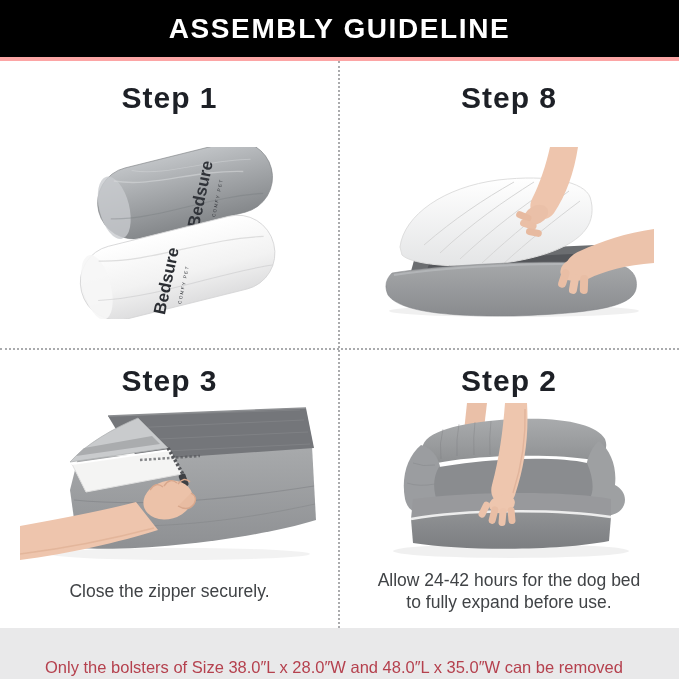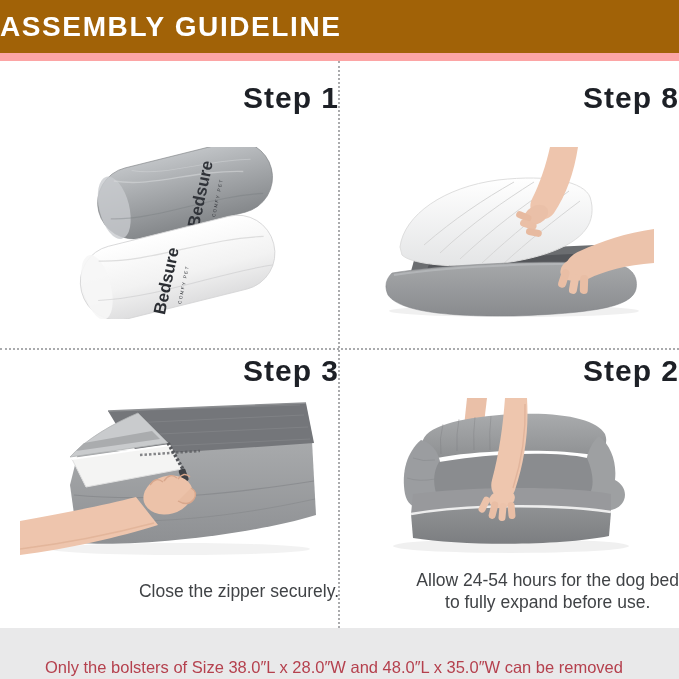--- a/index.html
+++ b/index.html
@@ -2,46 +2,46 @@
 <html><head>
 <meta charset="utf-8">
 <style>
   * { margin:0; padding:0; box-sizing:border-box; }
   html,body { width:679px; height:679px; background:#fff; font-family:"Liberation Sans", sans-serif; }
   .poster { width:679px; height:679px; display:flex; flex-direction:column; overflow:hidden; background:#fff; }
 
   
   .header {
     height:61px; flex:0 0 61px;
-    background:#a16207; border-bottom:8px solid #fca5a5;
-    display:flex; align-items:center; 
+    background:#000000; border-bottom:4px solid #fca5a5;
+    display:flex; align-items:center; justify-content:center;
   }
   .header-title {
     color:#ffffff; font-size:28px; font-weight:700; letter-spacing:1.6px;
   }
 
   
   .grid {
     position:relative; flex:0 0 567px; height:567px; background:#fff;
     display:grid; grid-template-columns:339px 340px; grid-template-rows:288px 279px;
   }
   .v-divider {
     position:absolute; left:338px; top:0; bottom:0; width:0;
     border-left:2px dotted #aaabad; pointer-events:none;
   }
   .h-divider {
     position:absolute; top:287px; left:0; right:0; height:0;
     border-top:2px dotted #aaabad; pointer-events:none;
   }
-  .cell { display:flex; flex-direction:column; align-items:flex-end; overflow:hidden; }
+  .cell { display:flex; flex-direction:column; align-items:center; overflow:hidden; }
   .step-title {
     margin-top:19px; font-size:30px; line-height:36px; font-weight:600;
     color:#1d2026; letter-spacing:1px;
   }
-  .row2 .step-title { margin-top:4px; }
+  .row2 .step-title { margin-top:14px; }
   .illus { flex:1 1 auto; display:flex; align-items:center; justify-content:center; width:100%; }
   .caption {
     height:48px; margin-bottom:13px; flex:0 0 auto;
     display:flex; align-items:center; justify-content:center;
     text-align:center; font-size:17.5px; line-height:22px; color:#404346;
     white-space:pre-line;
   }
 
   
   .note {
@@ -201,21 +201,21 @@
           <path d="M52,116 C110,106 200,106 252,114" stroke="#ededed" stroke-width="2.4" fill="none"></path>
           <path d="M146,0 L168,0 C170,32 166,62 156,92 C154,99 146,102 139,99 C133,96 131,89 133,82 C140,56 144,28 146,0 Z" fill="#eec6ae"></path>
           <path d="M166,6 C167,34 163,62 154,90" stroke="#d9a98f" stroke-width="1.4" fill="none" opacity="0.6"></path>
           <ellipse cx="143" cy="101" rx="13" ry="9" transform="rotate(-12 143 101)" fill="#eec6ae"></ellipse>
           <rect x="122" y="98" width="7" height="17" rx="3.5" transform="rotate(26 125 106)" fill="#ecc3ab"></rect>
           <rect x="131" y="103" width="7" height="18" rx="3.5" transform="rotate(14 134 112)" fill="#e9bea5"></rect>
           <rect x="140" y="105" width="7" height="18" rx="3.5" transform="rotate(5 143 114)" fill="#ecc3ab"></rect>
           <rect x="149" y="104" width="7" height="17" rx="3.5" transform="rotate(-5 152 112)" fill="#e9bea5"></rect>
         </svg>
       </div>
-      <div class="caption">Allow 24-54 hours for the dog bed
+      <div class="caption">Allow 24-42 hours for the dog bed
 to fully expand before use.</div>
     </div>
 
     <div class="v-divider"></div>
     <div class="h-divider"></div>
   </div>
 
   <div class="note">
     <span>Only the bolsters of Size 38.0″L x 28.0″W  and 48.0″L x 35.0″W can be removed
 from the cover.</span>

